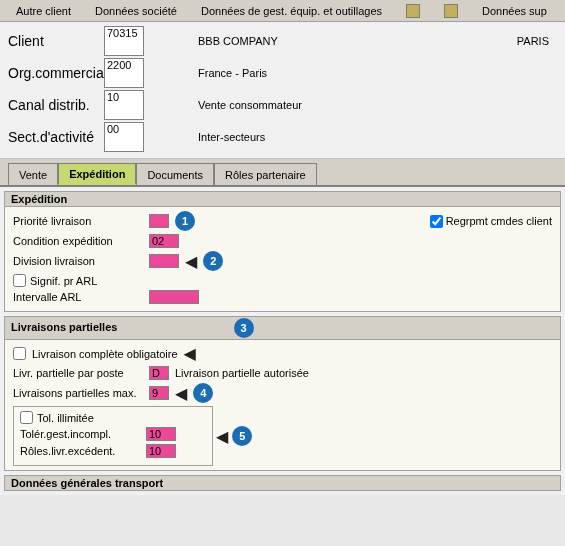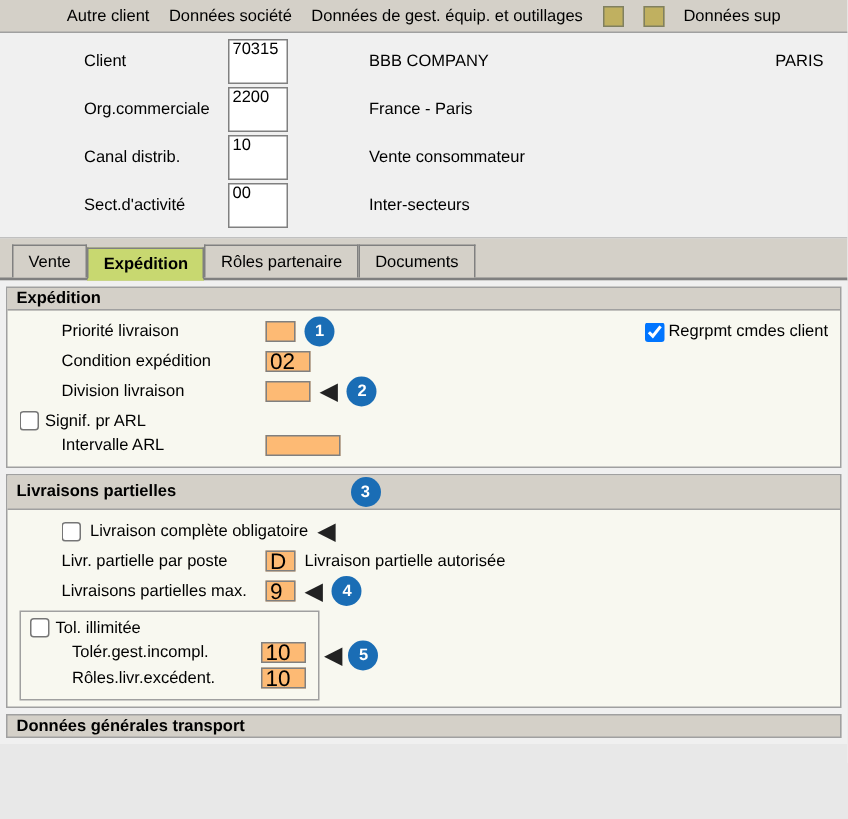--- a/index.html
+++ b/index.html
@@ -11,24 +11,23 @@
       height: 546px;
       overflow: hidden;
     }
 
     
     .menu-bar {
       background: #d4d0c8;
       border-bottom: 1px solid #a0a0a0;
       display: flex;
       align-items: center;
-      padding: 2px 4px;
-      gap: 13px;
+      padding: 2px 16px;
+      gap: 24px;
       height: 22px;
-      justify-content: center;
     }
     .menu-item {
       font-size: 11px;
       color: #000;
       cursor: pointer;
       white-space: nowrap;
     }
 
     
     .client-area {
@@ -37,24 +36,23 @@
       border-bottom: 1px solid #c0c0c0;
     }
     .client-row {
       display: flex;
       align-items: center;
       margin-bottom: 2px;
       gap: 6px;
     }
     .client-label {
       width: 90px;
-      font-size: 11px;
+      font-size: 14px;
       color: #000;
       text-align: left;
-      margin-left: 48px;
     }
     .client-value-box {
       border: 1px solid #808080;
       background: #fff;
       padding: 0 2px;
       font-size: 11px;
       height: 30px;
       min-width: 40px;
     }
     .client-text {
@@ -68,21 +66,21 @@
       color: #000;
       margin-left: auto;
       padding-right: 8px;
       text-align: center;
     }
 
     
     .tabs-container {
       background: #d4d0c8;
       display: flex;
-      align-items: flex-end;
+      align-items: flex-start;
       padding: 4px 8px 0 8px;
       border-bottom: 2px solid #808080;
       height: 28px;
     }
     .tab {
       padding: 2px 10px;
       border: 1px solid #808080;
       border-bottom: none;
       background: #d4d0c8;
       font-size: 11px;
@@ -123,33 +121,32 @@
     .section-body {
       padding: 4px 8px;
     }
 
     
     .form-row {
       display: flex;
       align-items: center;
       margin-bottom: 3px;
       gap: 6px;
-      margin-left: 28px;
     }
     .form-label {
       width: 130px;
       font-size: 11px;
       color: #000;
       flex-shrink: 0;
     }
     .form-input {
       border: 1px solid #808080;
-      background: #fdba74;
+      background: #ec4899;
       padding: 0 2px;
-      font-size: 15px;
+      font-size: 11px;
       height: 14px;
     }
     .form-input.w30 { width: 30px; }
     .form-input.w50 { width: 50px; }
     .form-input.w20 { width: 20px; }
 
     .checkbox-row {
       display: flex;
       align-items: center;
       gap: 4px;
@@ -237,22 +234,22 @@
   <div class="client-row">
     <span class="client-label">Sect.d'activité</span>
     <span class="client-value-box">00</span>
     <span class="client-text">Inter-secteurs</span>
   </div>
 </div>
 
 <div class="tabs-container">
   <div class="tab">Vente</div>
   <div class="tab active">Expédition</div>
+  <div class="tab">Documents</div>
   <div class="tab">Rôles partenaire</div>
-  <div class="tab">Documents</div>
 </div>
 
 <div class="main-content">
 
   <div class="section-panel">
     <div class="section-header">Expédition</div>
     <div class="section-body">
 
       <div class="form-row row-with-annotation">
         <span class="form-label">Priorité livraison</span>

